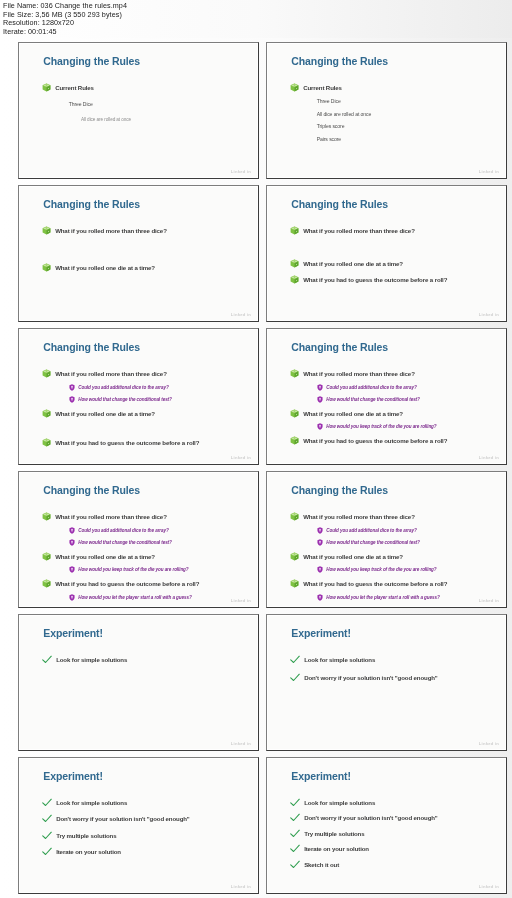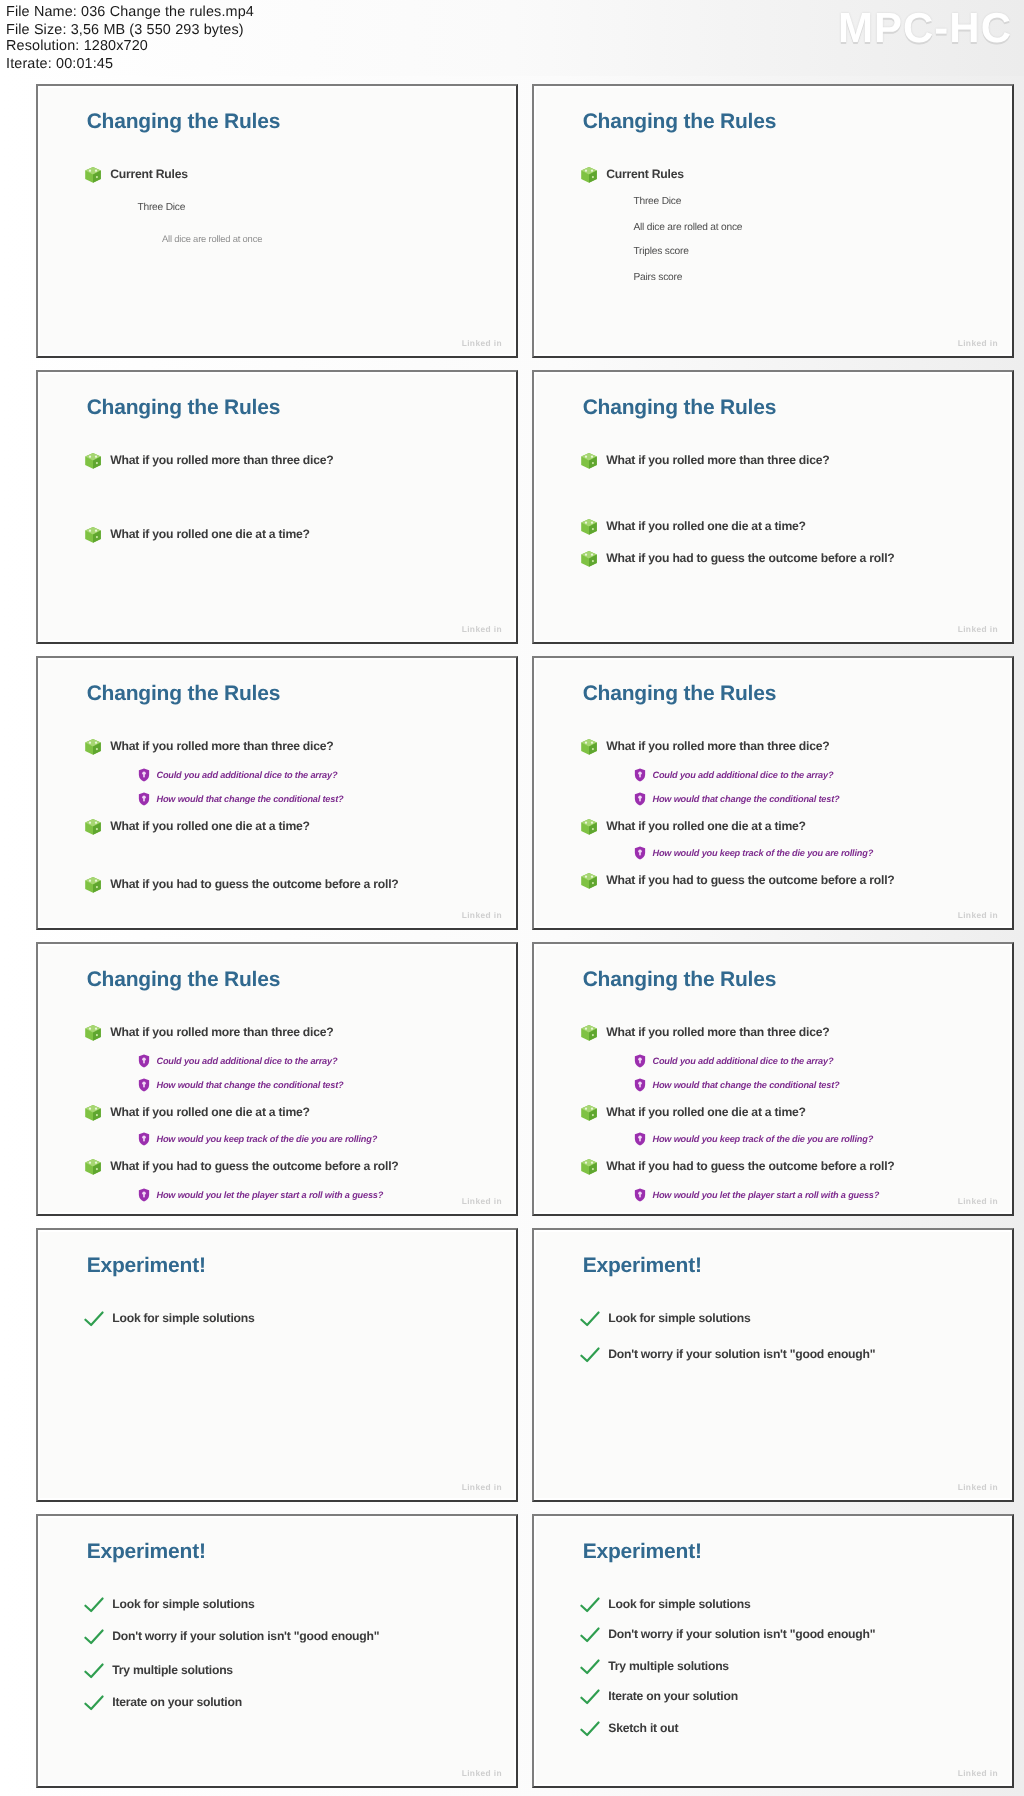--- a/index.html
+++ b/index.html
@@ -184,21 +184,20 @@
 
 <div id="app">
 
   <div class="header">
     <div class="meta">
       <div>File Name: 036 Change the rules.mp4</div>
       <div>File Size: 3,56 MB (3 550 293 bytes)</div>
       <div>Resolution: 1280x720</div>
       <div>Iterate: 00:01:45</div>
     </div>
-    <div class="brand">MPC-HC</div>
   </div>
 
   <div class="grid" id="grid">
       <div class="cell">
         <div class="slide">
           <div class="slide-inner">
             <div class="slide-title">Changing the Rules</div>
             <div class="bullets">
               <div class="bullet lvl1" style="margin-bottom: 9.5px;">
                 <span class="ico">

